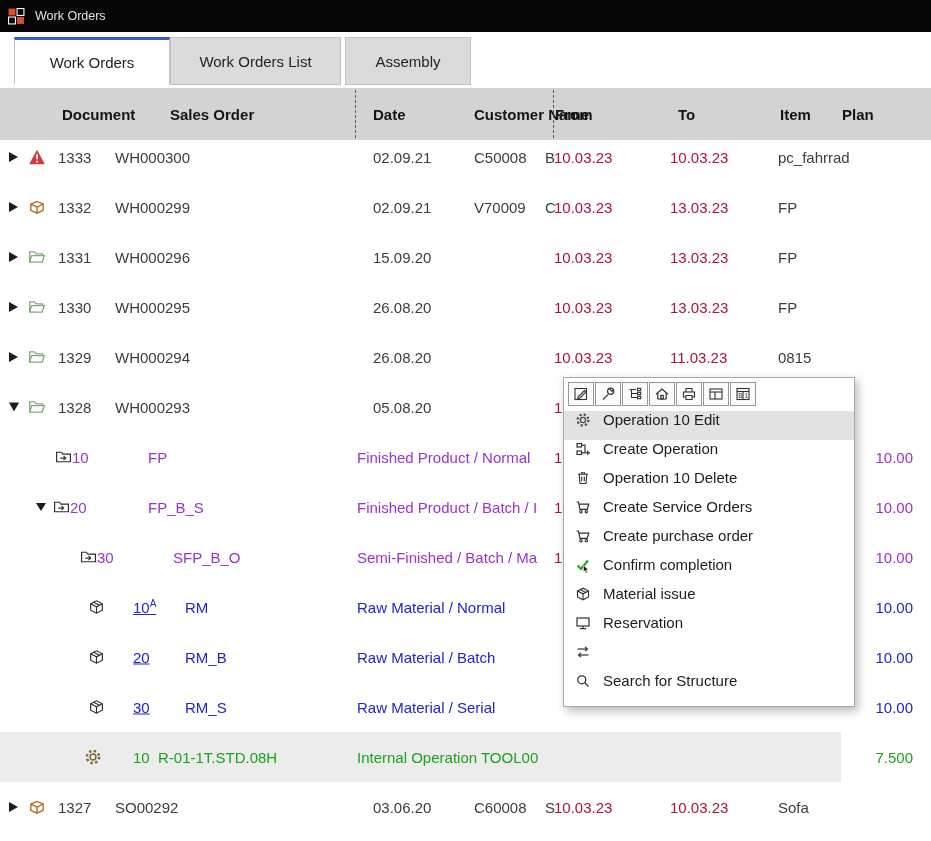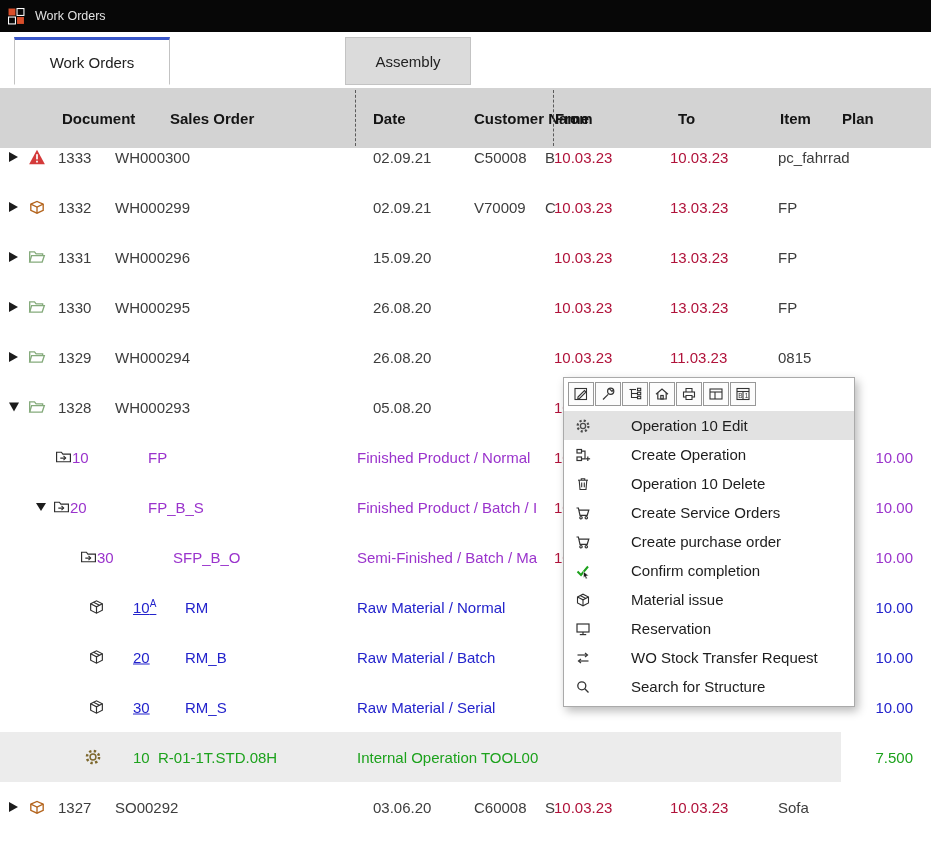--- a/index.html
+++ b/index.html
@@ -14,21 +14,21 @@
   
   .tabs{position:absolute;top:32px;left:0;width:931px;height:56px;background:#fff;}
   .tab{position:absolute;top:5px;height:48px;box-sizing:border-box;
     display:flex;align-items:center;justify-content:center;
     font-size:15px;color:#222;background:#dbdbdb;border:1px solid #c3c3c3;cursor:default;}
   .tab.active{background:#fff;border-top:3px solid var(--tab_accent_blue,#3a57c8);border-bottom:1px solid #fff;z-index:2;}
   .tab0{left:14px;width:156px;}
   .tab1{left:170px;width:171px;}
   .tab2{left:345px;width:126px;}
   
-  .thead{position:absolute;top:88px;left:0;width:931px;height:60px;background:#d3d3d3;}
+  .thead{position:absolute;top:88px;left:0;width:931px;height:52px;background:#d3d3d3;}
   .hcell{position:absolute;top:50%;transform:translateY(-50%);
     font-weight:bold;font-size:15px;color:#141414;white-space:nowrap;}
   .vdash{position:absolute;top:2px;bottom:2px;width:0;border-left:1px dashed #5a5a5a;}
   
   .tbody{position:absolute;top:132px;left:0;width:841px;}
   .row{position:relative;height:50px;font-size:15px;}
   .row.hl{background:#ececec;}
   .cell{position:absolute;top:50%;transform:translateY(-50%);white-space:nowrap;line-height:1;}
   .cell svg{display:block;}
   
@@ -60,22 +60,22 @@
   .tri-r{width:0;height:0;border-left:9px solid #1c1c1c;border-top:5.5px solid transparent;border-bottom:5.5px solid transparent;}
   .tri-d{width:0;height:0;border-top:9px solid #1c1c1c;border-left:5.5px solid transparent;border-right:5.5px solid transparent;}
   .tri-d.sm{border-top-width:8px;border-left-width:5px;border-right-width:5px;}
   
   .ctx{position:absolute;left:563px;top:377px;width:290px;background:#fff;
     border:1px solid #aaa;box-shadow:3px 4px 9px rgba(0,0,0,.28);z-index:10;}
   .ctx-toolbar{display:flex;gap:1px;padding:4px 4px 3px 4px;}
   .tbtn{width:26px;height:24px;box-sizing:border-box;border:1px solid #989898;background:#fcfcfc;
     display:flex;align-items:center;justify-content:center;padding:0;}
   .ctx-items{padding:2px 0 5px 0;}
-  .ctx-item{height:29px;display:flex;align-items:center;padding-left:9px;
-    font-size:15px;color:#1d1d1d;cursor:default;gap:28px;}
+  .ctx-item{height:29px;display:flex;padding-left:9px;
+    font-size:15px;color:#1d1d1d;cursor:default;}
   .ctx-item.sel{background:#e2e2e2;}
   .mi{width:20px;height:18px;margin-right:10px;display:flex;align-items:center;justify-content:center;flex:0 0 20px;}
 </style>
 </head>
 <body>
 
 <svg width="0" height="0" style="position:absolute" aria-hidden="true">
 <defs>
   <symbol id="i-warning" viewBox="0 0 16 16">
         <path d="M8 1.5 L15 14.5 H1 Z" fill="#d43a3a"></path>
@@ -241,20 +241,23 @@
     <rect x="8.5" y="0.5" width="6.5" height="6.5" fill="none" stroke="#fff"></rect>
     <rect x="0.5" y="8.5" width="6.5" height="6.5" fill="none" stroke="#fff"></rect>
     <rect x="8.5" y="8.5" width="6.5" height="6.5" fill="#d94f2b"></rect>
   </svg>
   <span>Work Orders</span>
 </div>
 
 <div class="tabs">
   <div class="tab tab0 active">
     <span>Work Orders</span>
+  </div>
+  <div class="tab tab1">
+    <span>Work Orders List</span>
   </div>
   <div class="tab tab2">
     <span>Assembly</span>
   </div>
 </div>
 
 <div class="thead">
   <span class="hcell" style="left:62px">Document</span>
   <span class="hcell" style="left:170px">Sales Order</span>
   <span class="hcell" style="left:373px">Date</span>
@@ -570,21 +573,20 @@
           </svg>
         </span>
       <span>Reservation</span>
     </div>
     <div class="ctx-item">
       <span class="mi">
           <svg width="16" height="16" viewBox="0 0 16 16">
             <use href="#i-transfer"></use>
           </svg>
         </span>
-      <span>WO Stock Transfer Request</span>
     </div>
     <div class="ctx-item">
       <span class="mi">
           <svg width="16" height="16" viewBox="0 0 16 16">
             <use href="#i-search"></use>
           </svg>
         </span>
       <span>Search for Structure</span>
     </div>
   </div>

